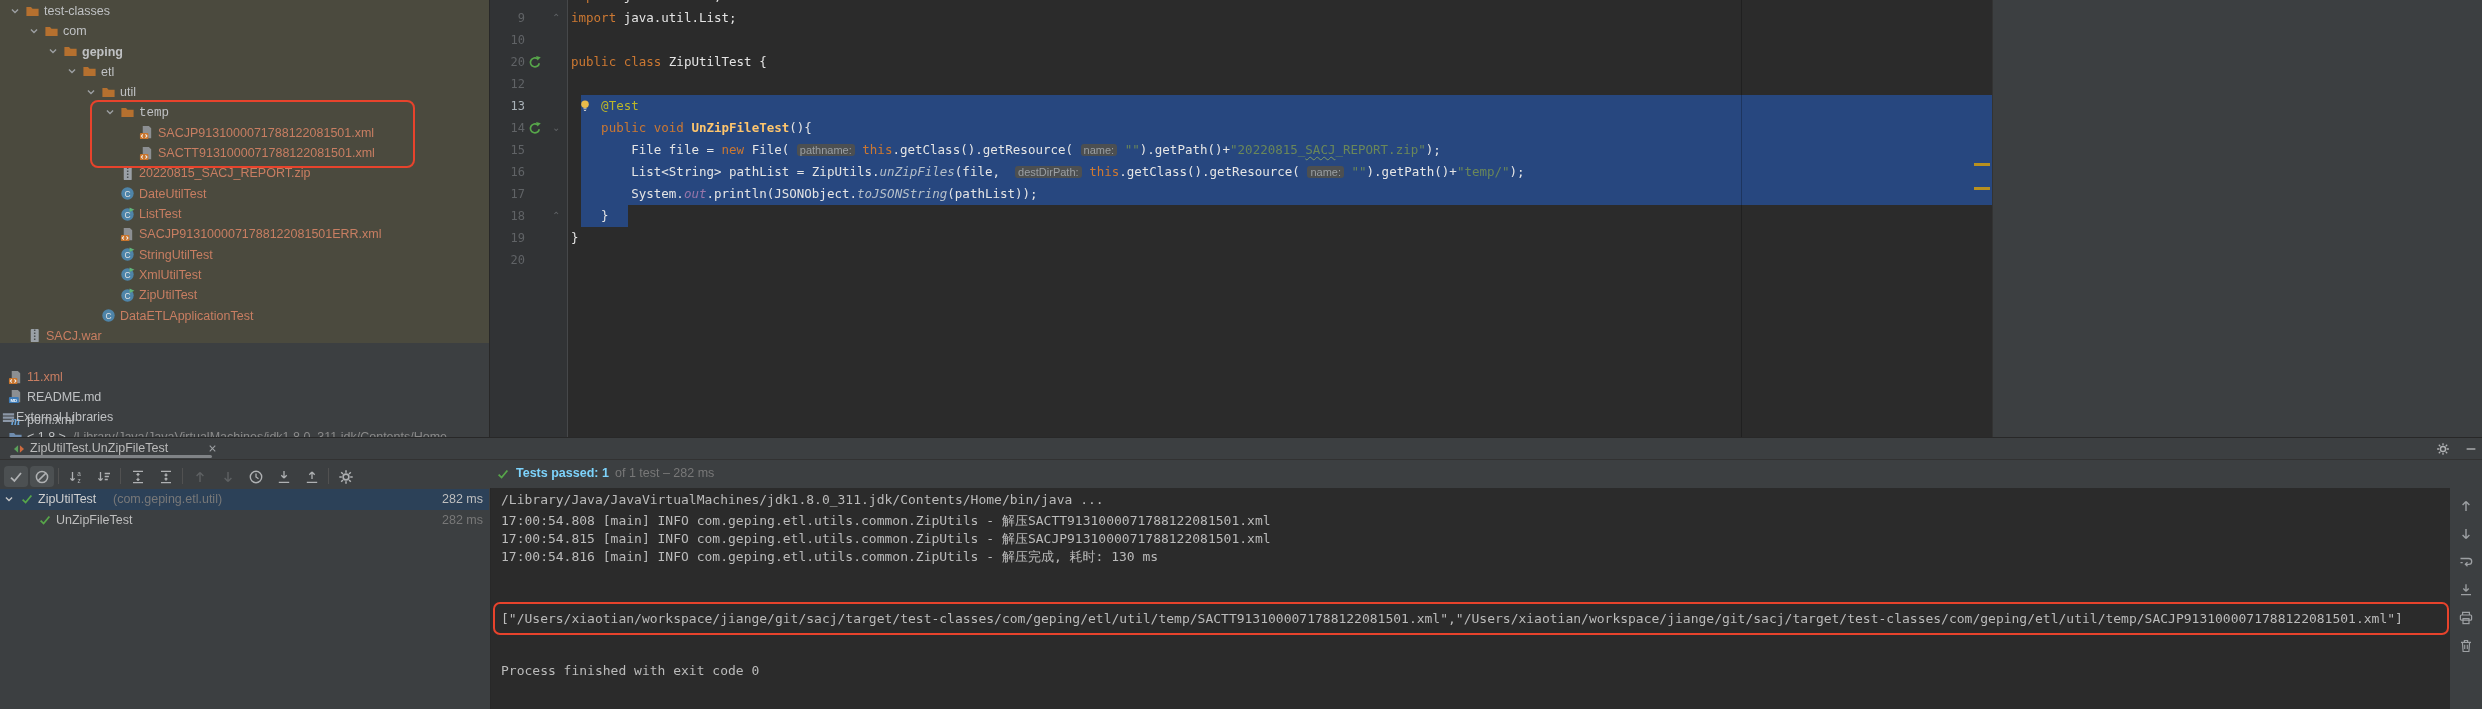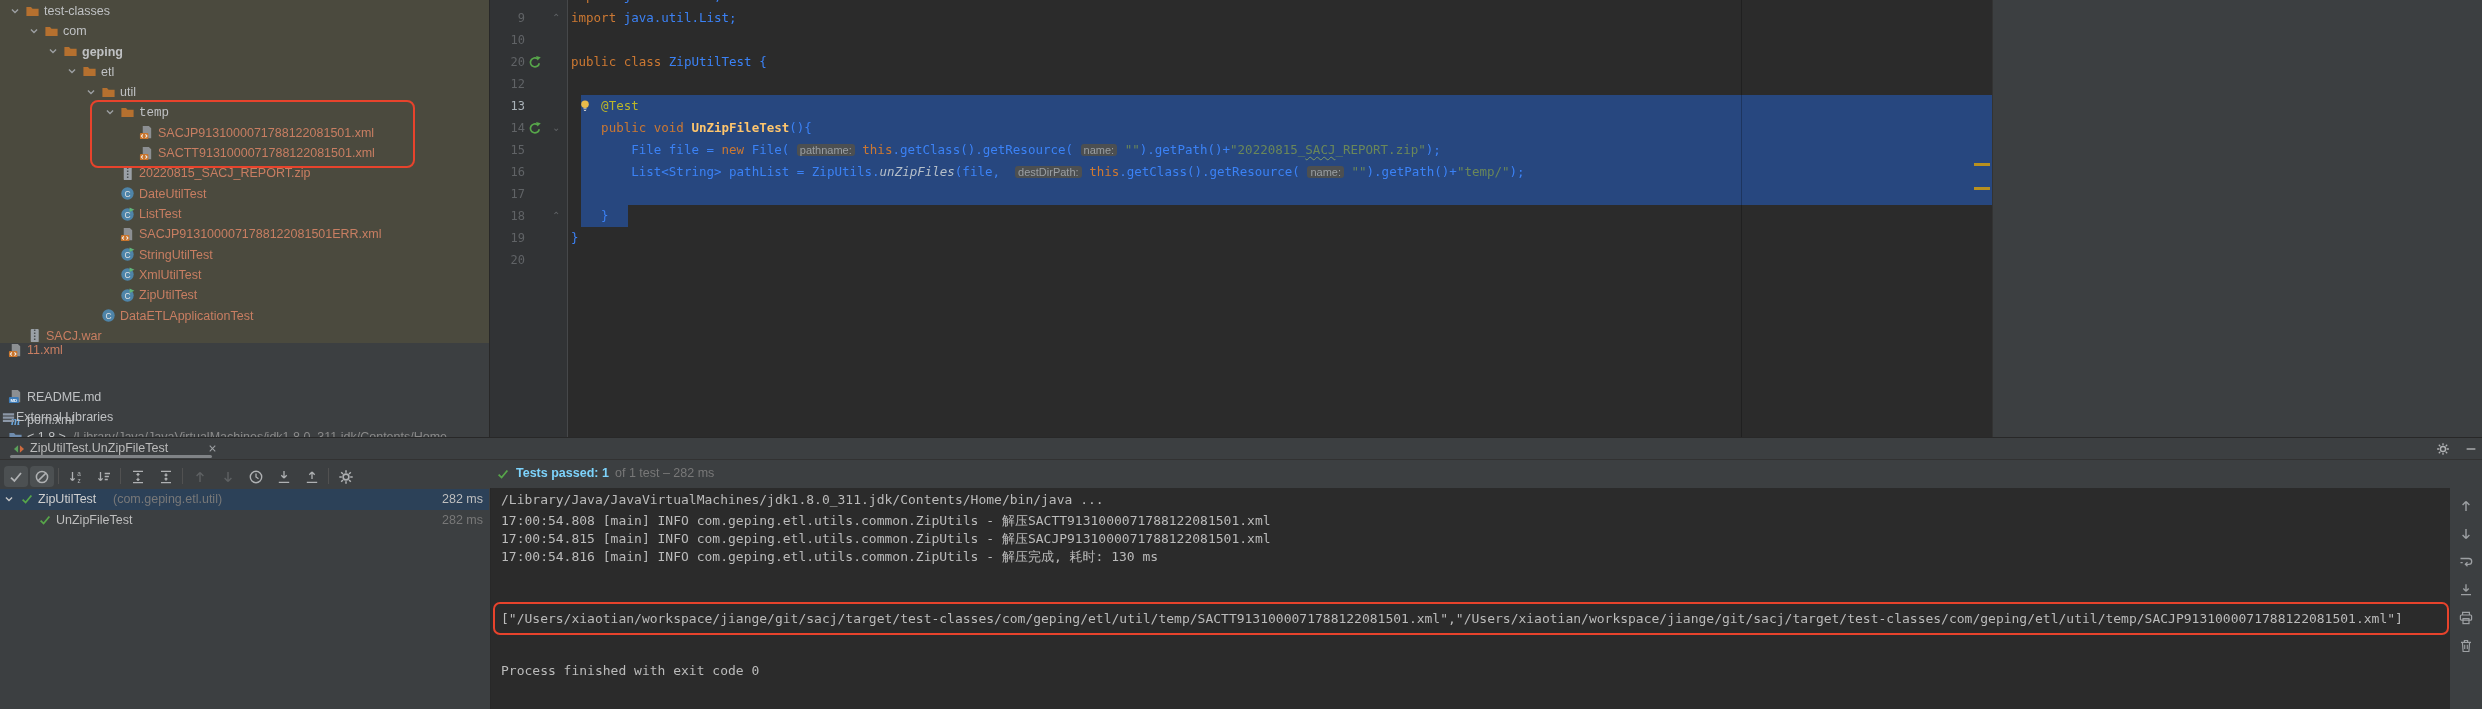--- a/index.html
+++ b/index.html
@@ -18,21 +18,21 @@
   .annot{border:2.5px solid #E8432C;border-radius:8px;background:transparent;pointer-events:none;}
   #editor{left:489px;top:0;width:1503px;height:437px;background:#2B2B2B;border-left:1px solid #282828;}
   #gutter{position:absolute;left:0;top:0;width:78px;height:437px;background:#313335;border-right:1px solid #46484A;}
   .lnum{position:absolute;width:34px;text-align:right;color:#606366;font:12px "DejaVu Sans Mono",monospace;line-height:22px;left:1px;}
   .lnum.cur{color:#A9B2B8;}
   .gico{position:absolute;width:14px;height:14px;left:38px;}
   .fold{position:absolute;left:62px;color:#606366;font:10px "DejaVu Sans",sans-serif;line-height:22px;}
   #code{position:absolute;left:79px;top:0;right:0;height:437px;overflow:hidden;}
   .cline{position:absolute;left:2px;white-space:pre;font:12.5px "DejaVu Sans Mono",monospace;line-height:22px;color:#A9B7C6;}
   .sel{position:absolute;background:#27477F;}
-  .k{color:#CC7832;} .t{color:#3b82f6;} .s{color:#6A8759;} .a{color:#BBB529;}
+  .k{color:#CC7832;} .t{color:#e5e5e5;} .s{color:#6A8759;} .a{color:#BBB529;}
   .m{color:#FFC66D;font-weight:bold;} .i{font-style:italic;color:#B5BFC9;}
   .f{color:#9876AA;font-style:italic;}
   .h{background:#4C4F51;color:#9A9FA3;border-radius:3px;padding:0 3px;font-size:11px;font-family:"Liberation Sans",sans-serif;}
   .sw{color:#6A8759;text-decoration:underline wavy #7E9A62 1px;text-underline-offset:2px;}
   .guide{position:absolute;top:0;height:437px;width:1px;background:rgba(0,0,0,0.25);}
   .stripe{position:absolute;width:16px;height:3px;background:#B8901F;}
   #right-empty{left:1992px;top:0;width:490px;height:437px;background:#3C3F41;border-left:1px solid #333;}
   
   #run-panel{left:0;top:437px;width:2482px;height:272px;background:#3C3F41;border-top:1px solid #282828;}
   #tabbar{position:absolute;left:0;top:0;width:2482px;height:21px;}
@@ -349,21 +349,21 @@
           <span class="lbl tr" style="left:120px">DataETLApplicationTest</span>
         </div>
         <div class="trow" style="top: 325.8px;">
           <span class="ticon" style="left:27px">
             <svg class="ic">
               <use href="#zip"></use>
             </svg>
           </span>
           <span class="lbl tr" style="left:46px">SACJ.war</span>
         </div>
-        <div class="trow" style="top: 340px;">
+        <div class="trow" style="top: 367px;">
           <span class="ticon" style="left:8px">
             <svg class="ic">
               <use href="#xml"></use>
             </svg>
           </span>
           <span class="lbl tr" style="left:27px">11.xml</span>
         </div>
         <div class="trow" style="top: 366.4px; margin-top: 44px;">
           <span class="ticon" style="left:8px">
             <svg class="ic">
@@ -441,20 +441,21 @@
         <div class="cline" style="top: 73px;"></div>
         <div class="cline" style="top: 95px;"><span class="t">    </span><span class="a">@Test</span></div>
         <span class="abs" style="left:9px;top:99px;width:14px;height:14px">
           <svg class="ic">
             <use href="#bulb"></use>
           </svg>
         </span>
         <div class="cline" style="top: 117px;"><span class="t">    </span><span class="k">public void </span><span class="m">UnZipFileTest</span><span class="t">(){</span></div>
         <div class="cline" style="top: 139px;"><span class="t">        </span><span class="t">File file = </span><span class="k">new</span><span class="t"> File( </span><span class="h">pathname:</span><span class="t"> </span><span class="k">this</span><span class="t">.getClass().getResource( </span><span class="h">name:</span><span class="t"> </span><span class="s">""</span><span class="t">).getPath()+</span><span class="s">"20220815_</span><span class="sw">SACJ</span><span class="s">_REPORT.zip"</span><span class="t">);</span></div>
         <div class="cline" style="top: 161px;"><span class="t">        </span><span class="t">List&lt;String&gt; pathList = ZipUtils.</span><span class="i">unZipFiles</span><span class="t">(file,  </span><span class="h">destDirPath:</span><span class="t"> </span><span class="k">this</span><span class="t">.getClass().getResource( </span><span class="h">name:</span><span class="t"> </span><span class="s">""</span><span class="t">).getPath()+</span><span class="s">"temp/"</span><span class="t">);</span></div>
+        <div class="cline" style="top: 183px;"><span class="t">        </span><span class="t">System.</span><span class="f">out</span><span class="t">.println(JSONObject.</span><span class="i">toJSONString</span><span class="t">(pathList));</span></div>
         <div class="cline" style="top: 205px;"><span class="t">    }</span></div>
         <div class="cline" style="top: 227px;"><span class="t">}</span></div>
         <div class="cline" style="top: 249px;"></div>
       </div>
     <div id="stripes">
         <div class="abs stripe" style="left:1484px;top:163px"></div>
         <div class="abs stripe" style="left:1484px;top:187px"></div>
       </div>
   </div>
 

